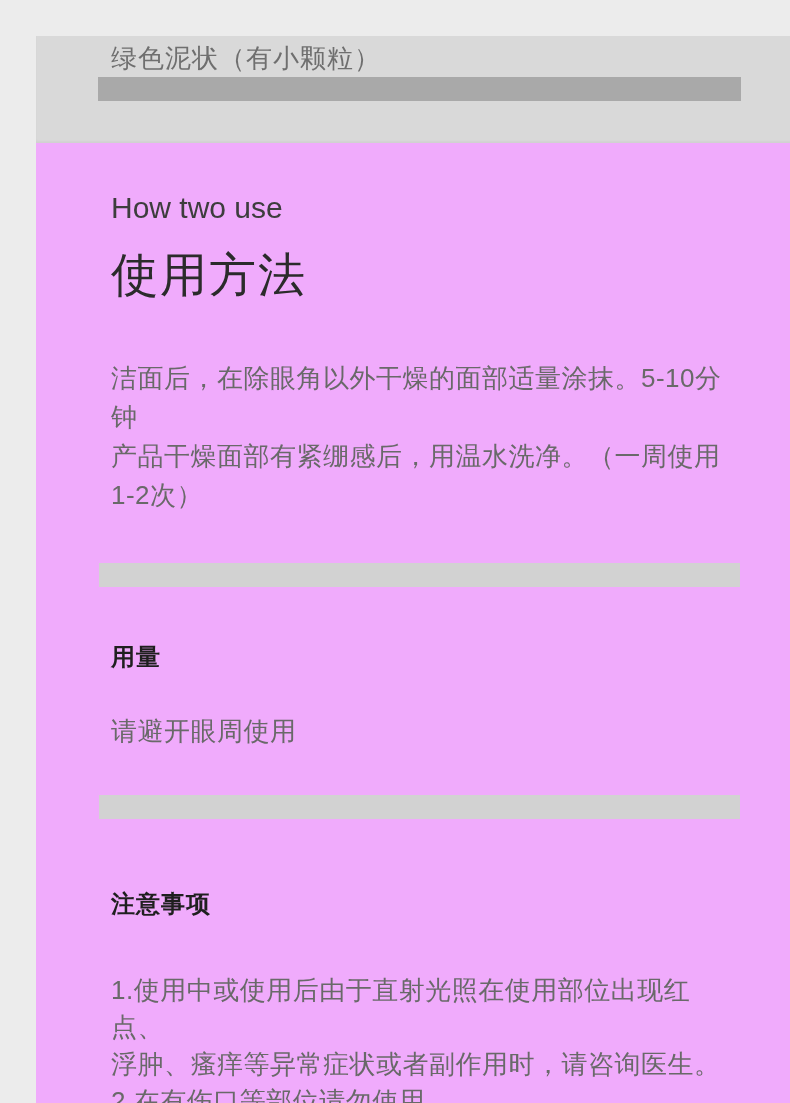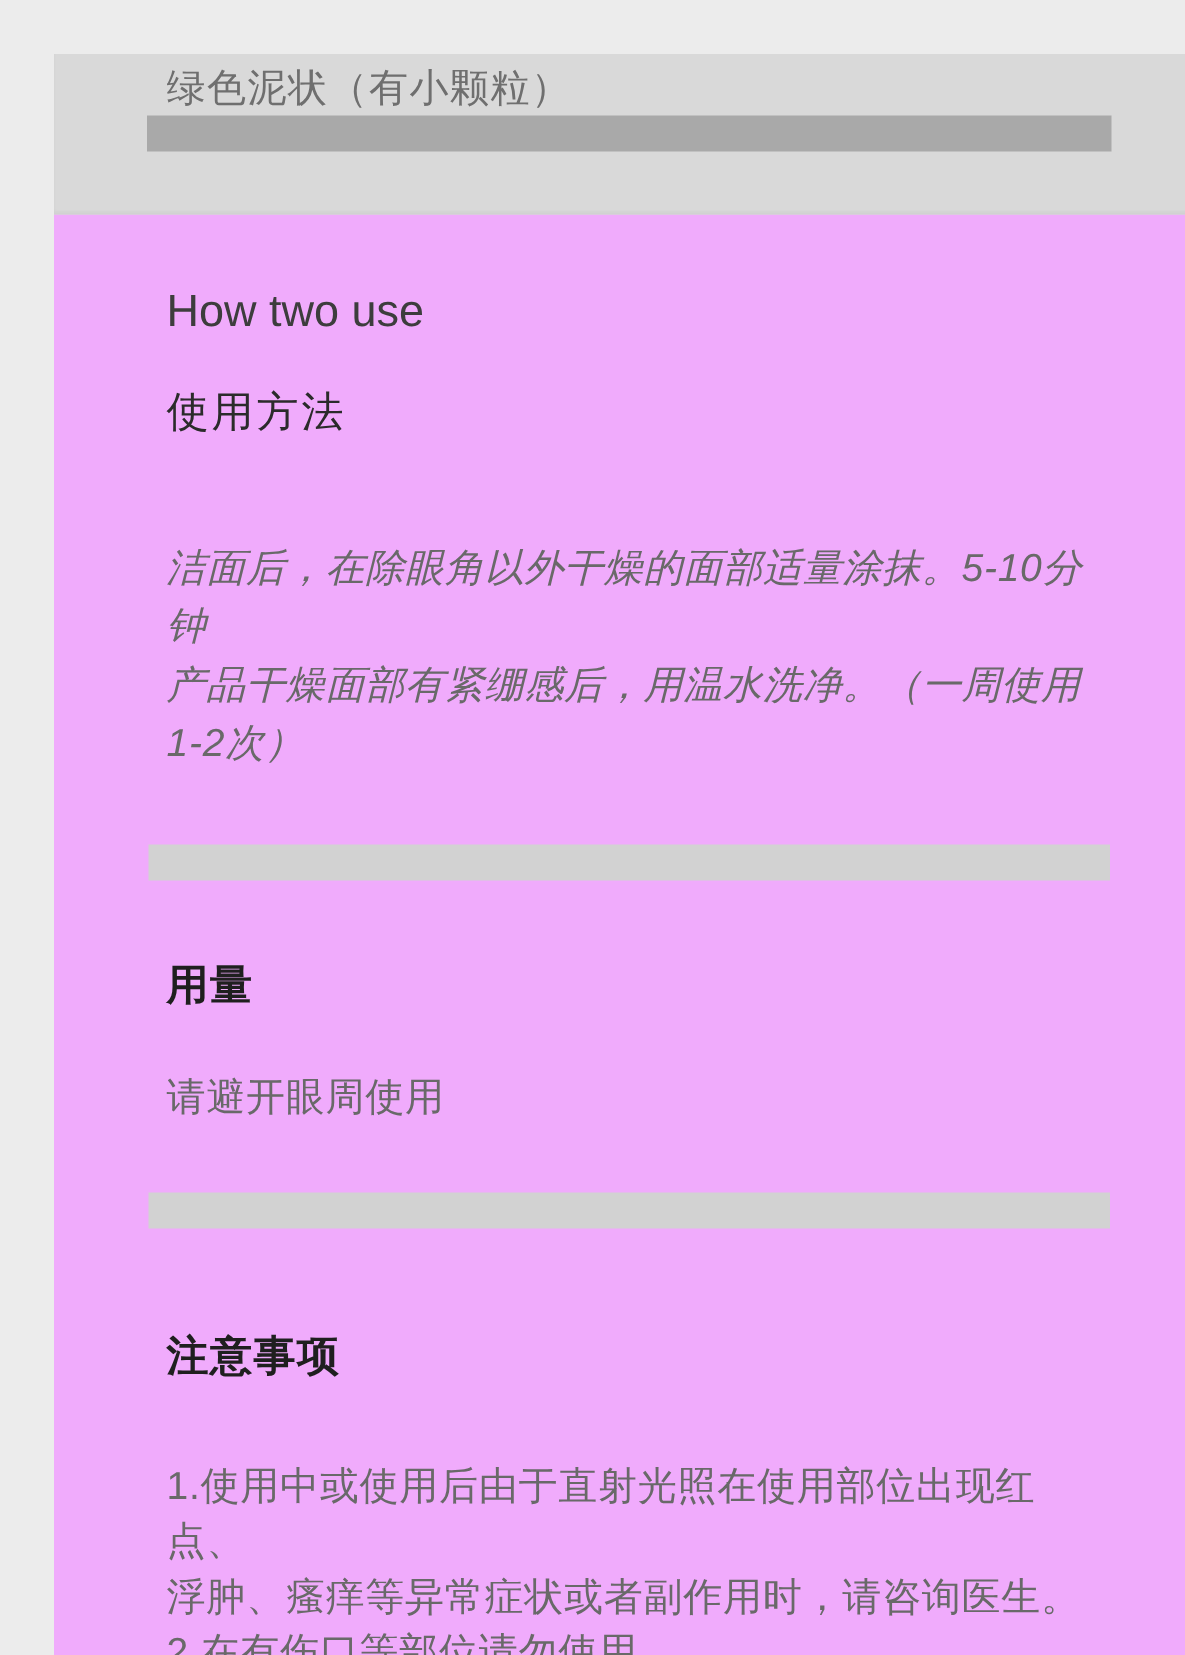--- a/index.html
+++ b/index.html
@@ -49,39 +49,38 @@
   .card {
     padding: 36px 62px 0 63px;
     background: #f0abfc;
   }
   .heading-en {
     font-size: 30px;
     line-height: 34px;
     color: #3d3d3d;
   }
   .heading-zh {
-    font-size: 28px;
+    font-size: 47px;
     line-height: 52px;
     font-weight: 500;
     color: #2b2b2b;
     letter-spacing: 2px;
   }
   .body-text {
     font-size: 26px;
     color: #696969;
     letter-spacing: 0.5px;
   }
   .pre { white-space: pre-line; }
   .instructions {
     margin-top: 34px;
     line-height: 39px;
-    font-style: italic;
   }
   .sub-title {
-    font-size: 28px;
+    font-size: 24px;
     line-height: 36px;
     font-weight: bold;
     color: #1f1f1f;
     letter-spacing: 1px;
   }
   .divider {
     border: none;
     height: 2px;
     background: #d2d2d2;
   }

